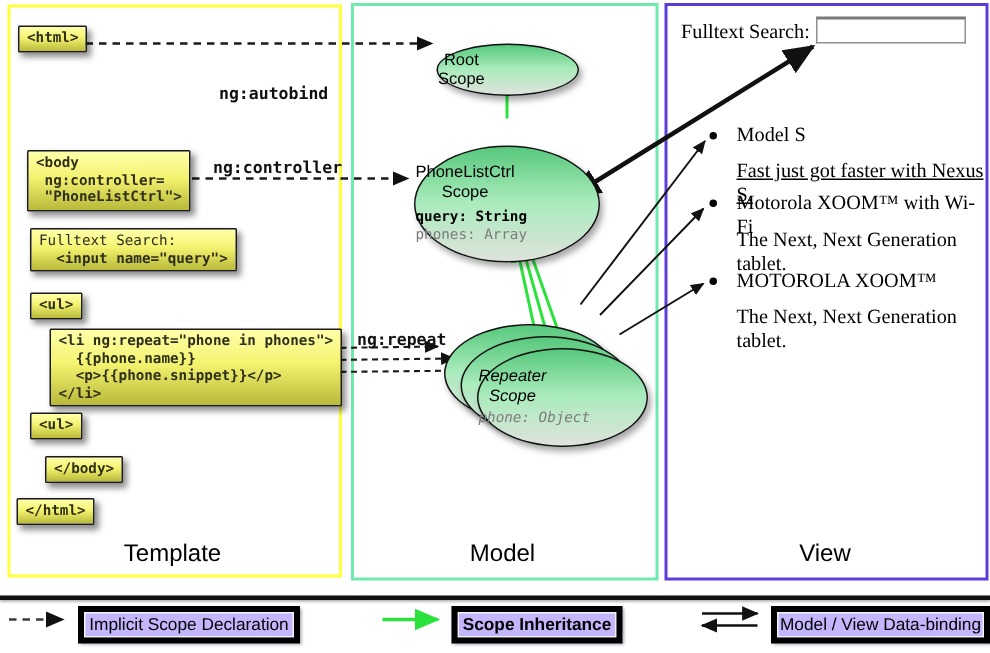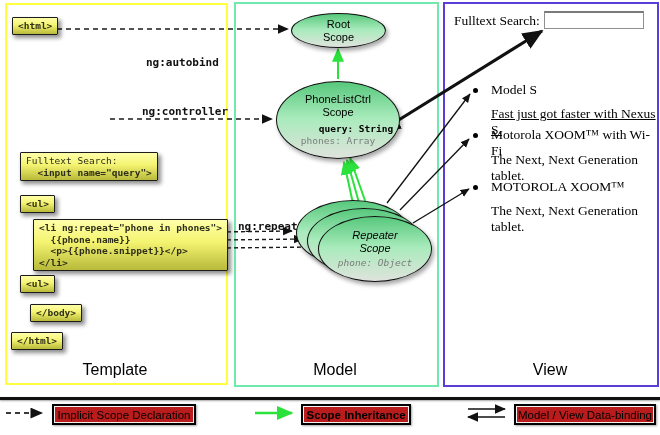--- a/index.html
+++ b/index.html
@@ -25,41 +25,41 @@
   .code-box .plain{font-weight:normal;}
 
   
   .ann{position:absolute;font-family:"DejaVu Sans Mono","Liberation Mono",monospace;
        font-size:11px;font-weight:bold;color:#111;}
 
   
   .ellipse{position:absolute;border:1.8px solid #111;border-radius:50%;
     background:linear-gradient(180deg,#57c87c 0%,#a9ebbc 48%,#dfe3dc 100%);
     box-shadow:2px 3px 4px rgba(0,0,0,0.35);
-    display:flex;flex-direction:column;align-items:center;justify-content:center;}
+    display:flex;flex-direction:column;align-items:flex-start;justify-content:center;margin-top:16px;}
   .ellipse .name{font-size:11px;line-height:1.15;color:#000;text-align:center;}
   .ellipse .prop{font-family:"DejaVu Sans Mono","Liberation Mono",monospace;
                  font-size:9.5px;line-height:1.25;}
   .ellipse .prop.bold{font-weight:bold;color:#000;}
   .ellipse .prop.gray{color:#7c7c7c;}
 
   
   .serif{font-family:"Liberation Serif",serif;font-size:13.5px;color:#000;}
   .v-item-title{position:absolute;}
   .v-item-desc{position:absolute;}
   .bullet{position:absolute;width:5px;height:5px;border-radius:50%;background:#000;}
   .search-row-label{position:absolute;}
   .search-input{position:absolute;left:544px;top:11px;width:94px;height:15px;
     border:1px solid #8f8f8f;border-top:2px solid #7a7a7a;background:#fff;
     font-family:"Liberation Serif",serif;font-size:12px;padding:0 2px;}
 
   
   .rule{position:absolute;left:0;top:397px;width:660px;height:3px;background:#101010;
         box-shadow:0 1px 2px rgba(0,0,0,0.35);}
-  .legend-box{position:absolute;height:17px;background:#b91c1c;border:2px solid #000000;
+  .legend-box{position:absolute;height:17px;background:#c4b5fd;border:4px solid #000000;
     box-shadow:1px 1px 2px rgba(0,0,0,0.35), inset 0 0 0 1px #f2f2f2;
     display:flex;align-items:center;justify-content:center;
     font-size:11.5px;color:#000;}
 </style>
 </head>
 <body>
 
 <div class="stage">
 
   <div class="panel template"></div>
@@ -97,38 +97,39 @@
     <path d="M255,413 L292,413" stroke="#2be23c" stroke-width="2.4" fill="none" marker-end="url(#mg)"></path>
     <path d="M468,409 L505,409" stroke="#111" stroke-width="1.6" fill="none" marker-end="url(#mb)"></path>
     <path d="M505,417 L468,417" stroke="#111" stroke-width="1.6" fill="none" marker-end="url(#mb)"></path>
   </svg>
 
   <div class="ann" style="left:146px;top:16px;margin-top:40px;">ng:autobind</div>
   <div class="ann" style="left:142px;top:105px;">ng:controller</div>
   <div class="ann" style="left:238px;top:220px;">ng:repeat</div>
 
   <div class="code-box" style="left:12px;top:17px;">&lt;html&gt;</div>
+  <div class="code-box" style="left:18px;top:100px;"><div>&lt;body</div><div> ng:controller=</div><div> "PhoneListCtrl"&gt;</div></div>
   <div class="code-box" style="left:20px;top:152px;"><span class="plain">Fulltext Search:</span><br><span>  &lt;input name="query"&gt;</span></div>
   <div class="code-box" style="left:20px;top:195px;">&lt;ul&gt;</div>
   <div class="code-box" style="left:33px;top:219px;"><div>&lt;li ng:repeat="phone in phones"&gt;</div><div>  {{phone.name}}</div><div>  &lt;p&gt;{{phone.snippet}}&lt;/p&gt;</div><div>&lt;/li&gt;</div></div>
   <div class="code-box" style="left:20px;top:275px;">&lt;ul&gt;</div>
   <div class="code-box" style="left:30px;top:304px;">&lt;/body&gt;</div>
   <div class="code-box" style="left:11px;top:332px;">&lt;/html&gt;</div>
 
   <div class="ellipse" style="left:291px;top:13px;width:93px;height:33px;">
     <div class="name">
       <span>Root</span><br><span>Scope</span>
     </div>
   </div>
 
   <div class="ellipse" style="left:276px;top:81px;width:122px;height:76px;">
     <div class="name">
       <span>PhoneListCtrl</span><br><span>Scope</span>
     </div>
-    <div class="prop bold" style="margin-top:4px;padding-left:36px;">query: String</div>
+    <div class="prop bold" style="margin-top:4px;">query: String</div>
     <div class="prop gray">phones: Array</div>
   </div>
 
   <div class="ellipse" style="left:296px;top:200px;width:112px;height:64px;"></div>
   <div class="ellipse" style="left:307px;top:208px;width:112px;height:64px;"></div>
   <div class="ellipse" style="left:318px;top:216px;width:112px;height:64px;font-style:italic;">
     <div class="name">
       <span>Repeater</span><br><span>Scope</span>
     </div>
     <div class="prop gray" style="margin-top:3px;">phone: Object</div>

